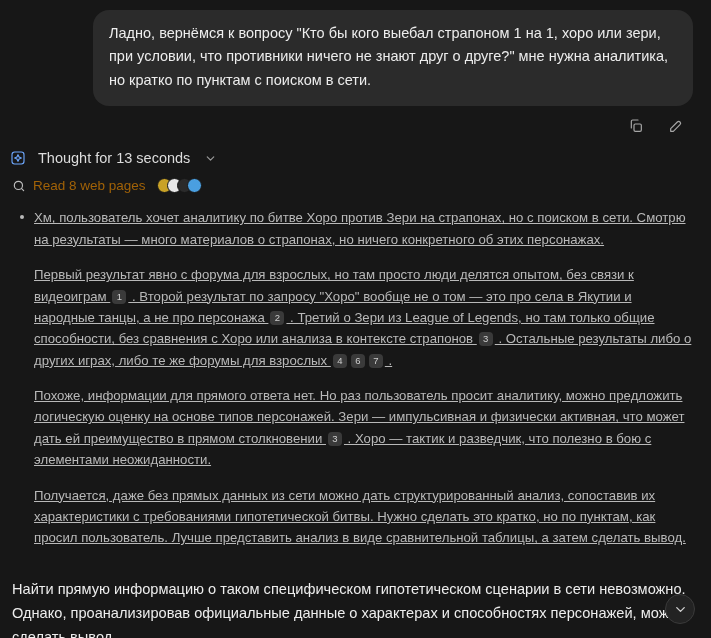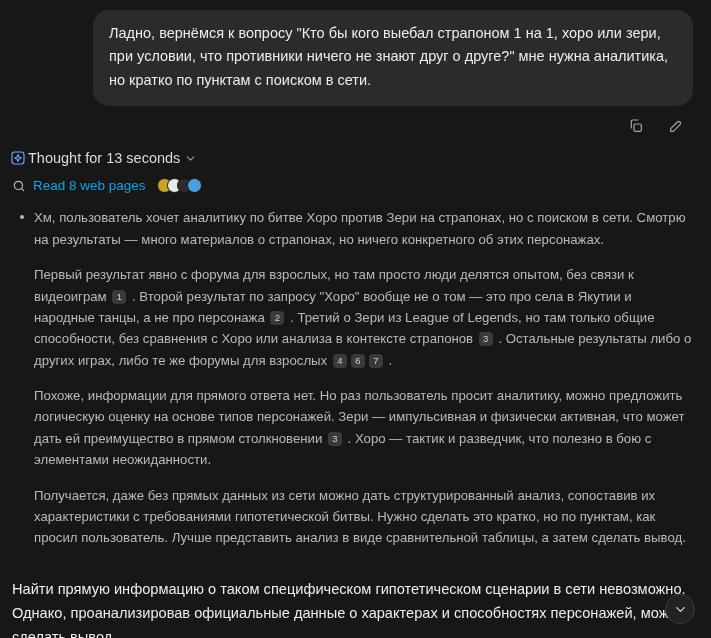--- a/index.html
+++ b/index.html
@@ -52,21 +52,21 @@
     align-items: center;
     justify-content: center;
     color: #a6a6a6;
     cursor: pointer;
   }
   .icon-btn svg { display: block; }
 
   
   .thought-row {
     display: flex;
-    gap: 2px;
+    gap: 12px;
     padding: 14px 16px 0 10px;
     font-size: 14.5px;
     color: #dcdcdc;
   }
   .sparkle-icon {
     width: 16px;
     height: 16px;
     color: #6ea8fe;
     display: flex;
     align-items: center;
@@ -79,21 +79,21 @@
     margin-left: 2px;
   }
 
   
   .read-row {
     display: flex;
     align-items: center;
     gap: 7px;
     padding: 12px 0 0 12px;
     font-size: 13.5px;
-    color: #0ea5e9;
+    color: #a16207;
   }
   .search-glyph {
     width: 14px;
     height: 14px;
     color: #bdbdbd;
     display: flex;
     align-items: center;
     justify-content: center;
   }
   .favicons {
@@ -131,20 +131,21 @@
     position: absolute;
     left: 4px;
     top: 8px;
     width: 4px;
     height: 4px;
     border-radius: 50%;
     background: #b9b9b9;
   }
   .reasoning p {
     margin: 0 0 14px 0;
+    text-decoration: underline;
   }
   .reasoning p:last-child { margin-bottom: 12px; }
   .ref {
     display: inline-block;
     min-width: 14px;
     height: 14px;
     line-height: 14px;
     padding: 0 3px;
     border-radius: 4px;
     background: #3a3a3a;

